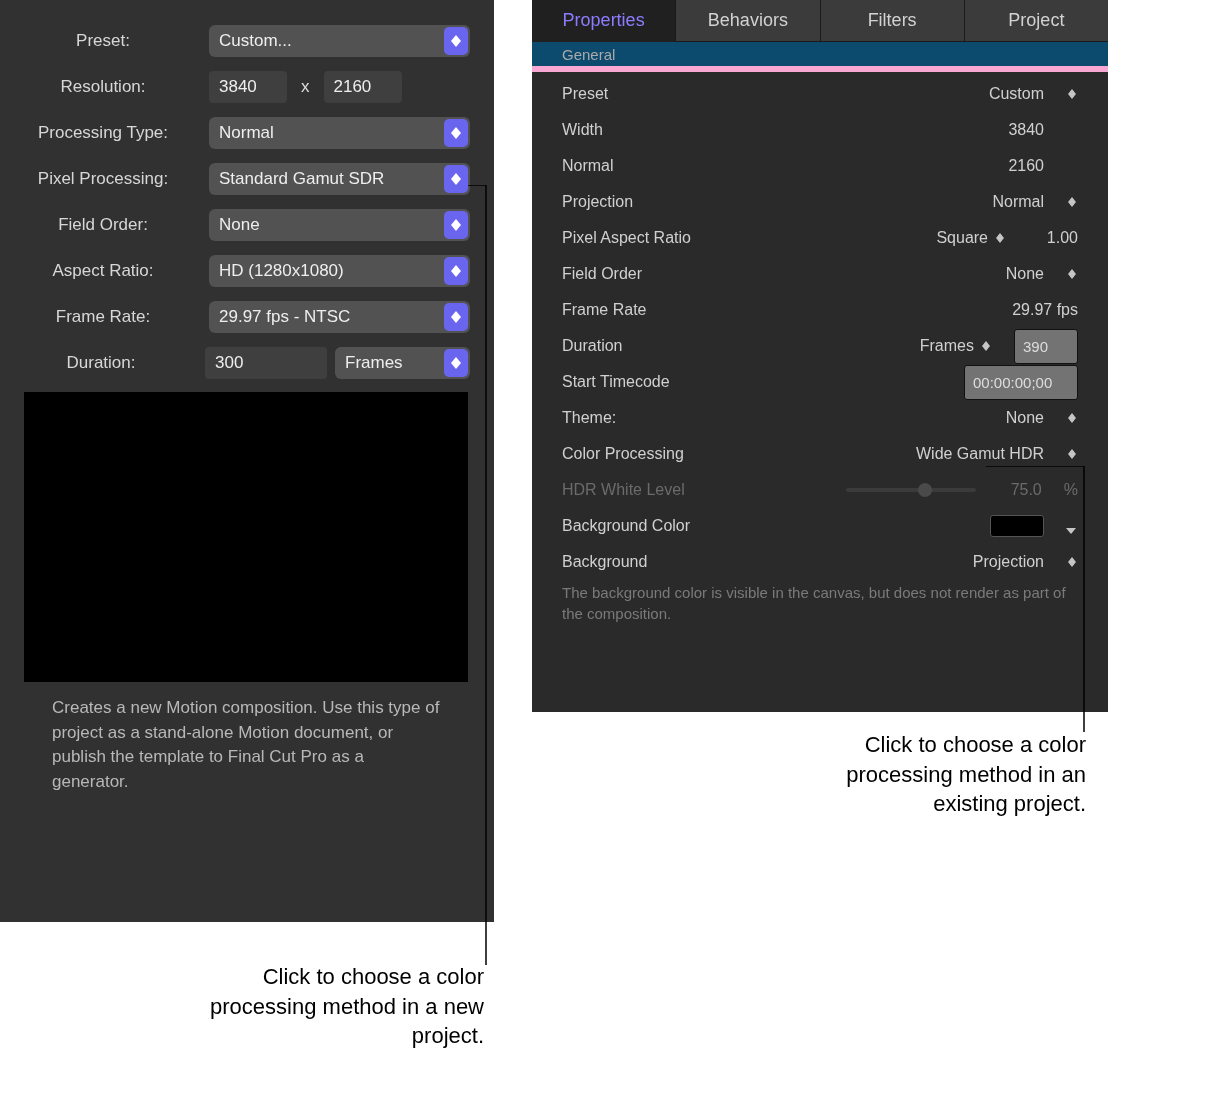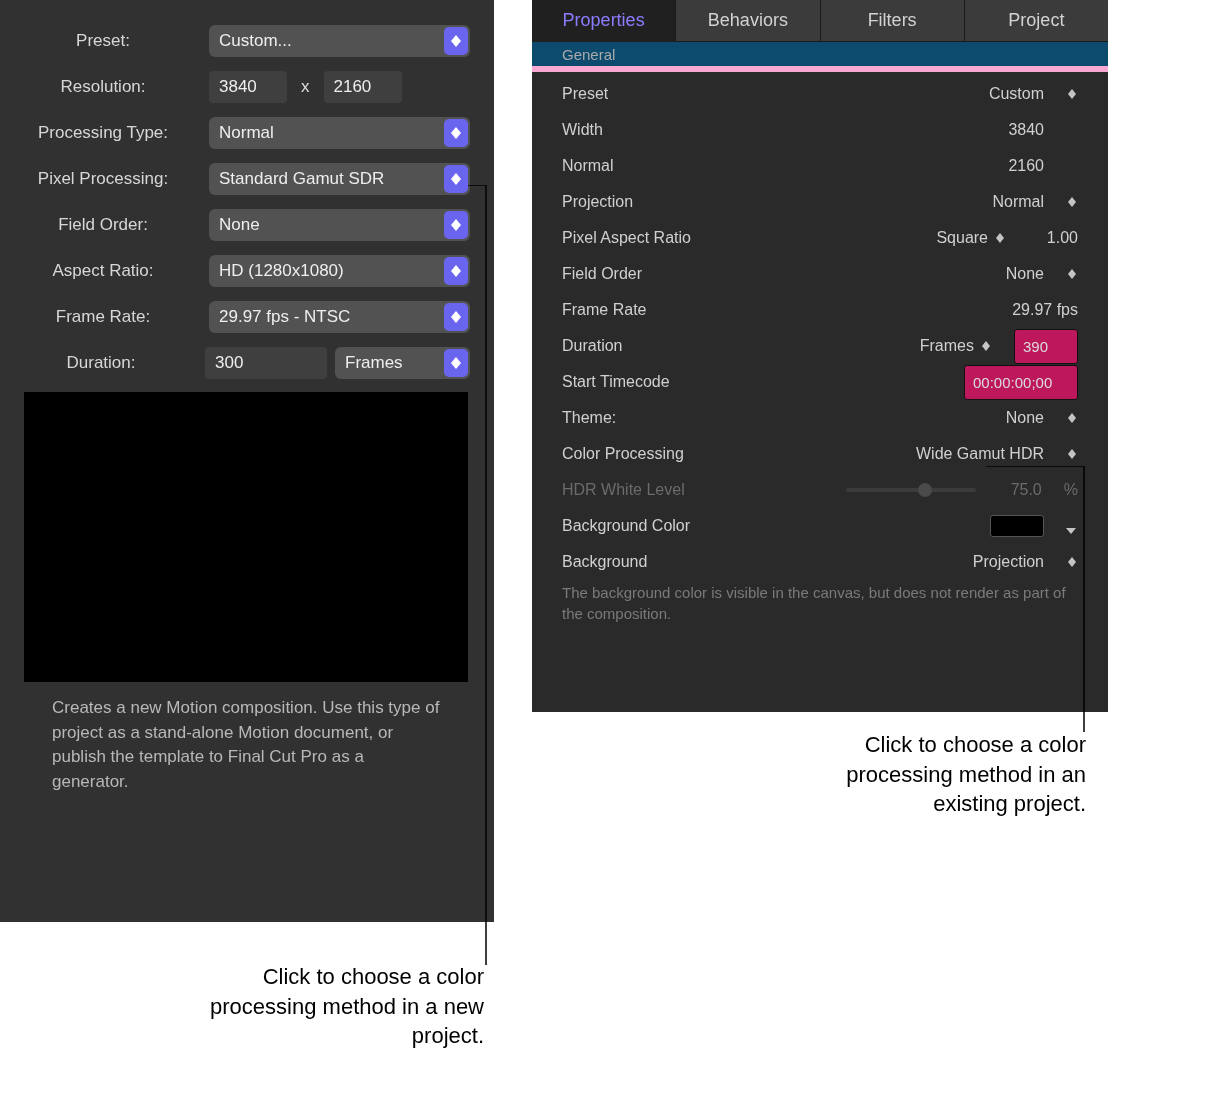--- a/index.html
+++ b/index.html
@@ -167,21 +167,21 @@
     min-width: 44px;
     text-align: right;
   }
   .val-text.dim { color: #6b6b6b; }
   .mini-arrows {
     width: 12px; height: 16px;
     display: flex; flex-direction: column; align-items: center; justify-content: center;
   }
   .mini-arrows svg { width: 8px; height: 5px; fill: #c5c5c5; }
   .value-input {
-    background: #be185d;
+    background: #737373;
     border: 1px solid #111;
     border-radius: 3px;
     color: #ddd;
     font-size: 15px;
     height: 35px;
     padding: 12px 8px;
   }
   .color-swatch {
     width: 54px; height: 22px;
     background: #000;

